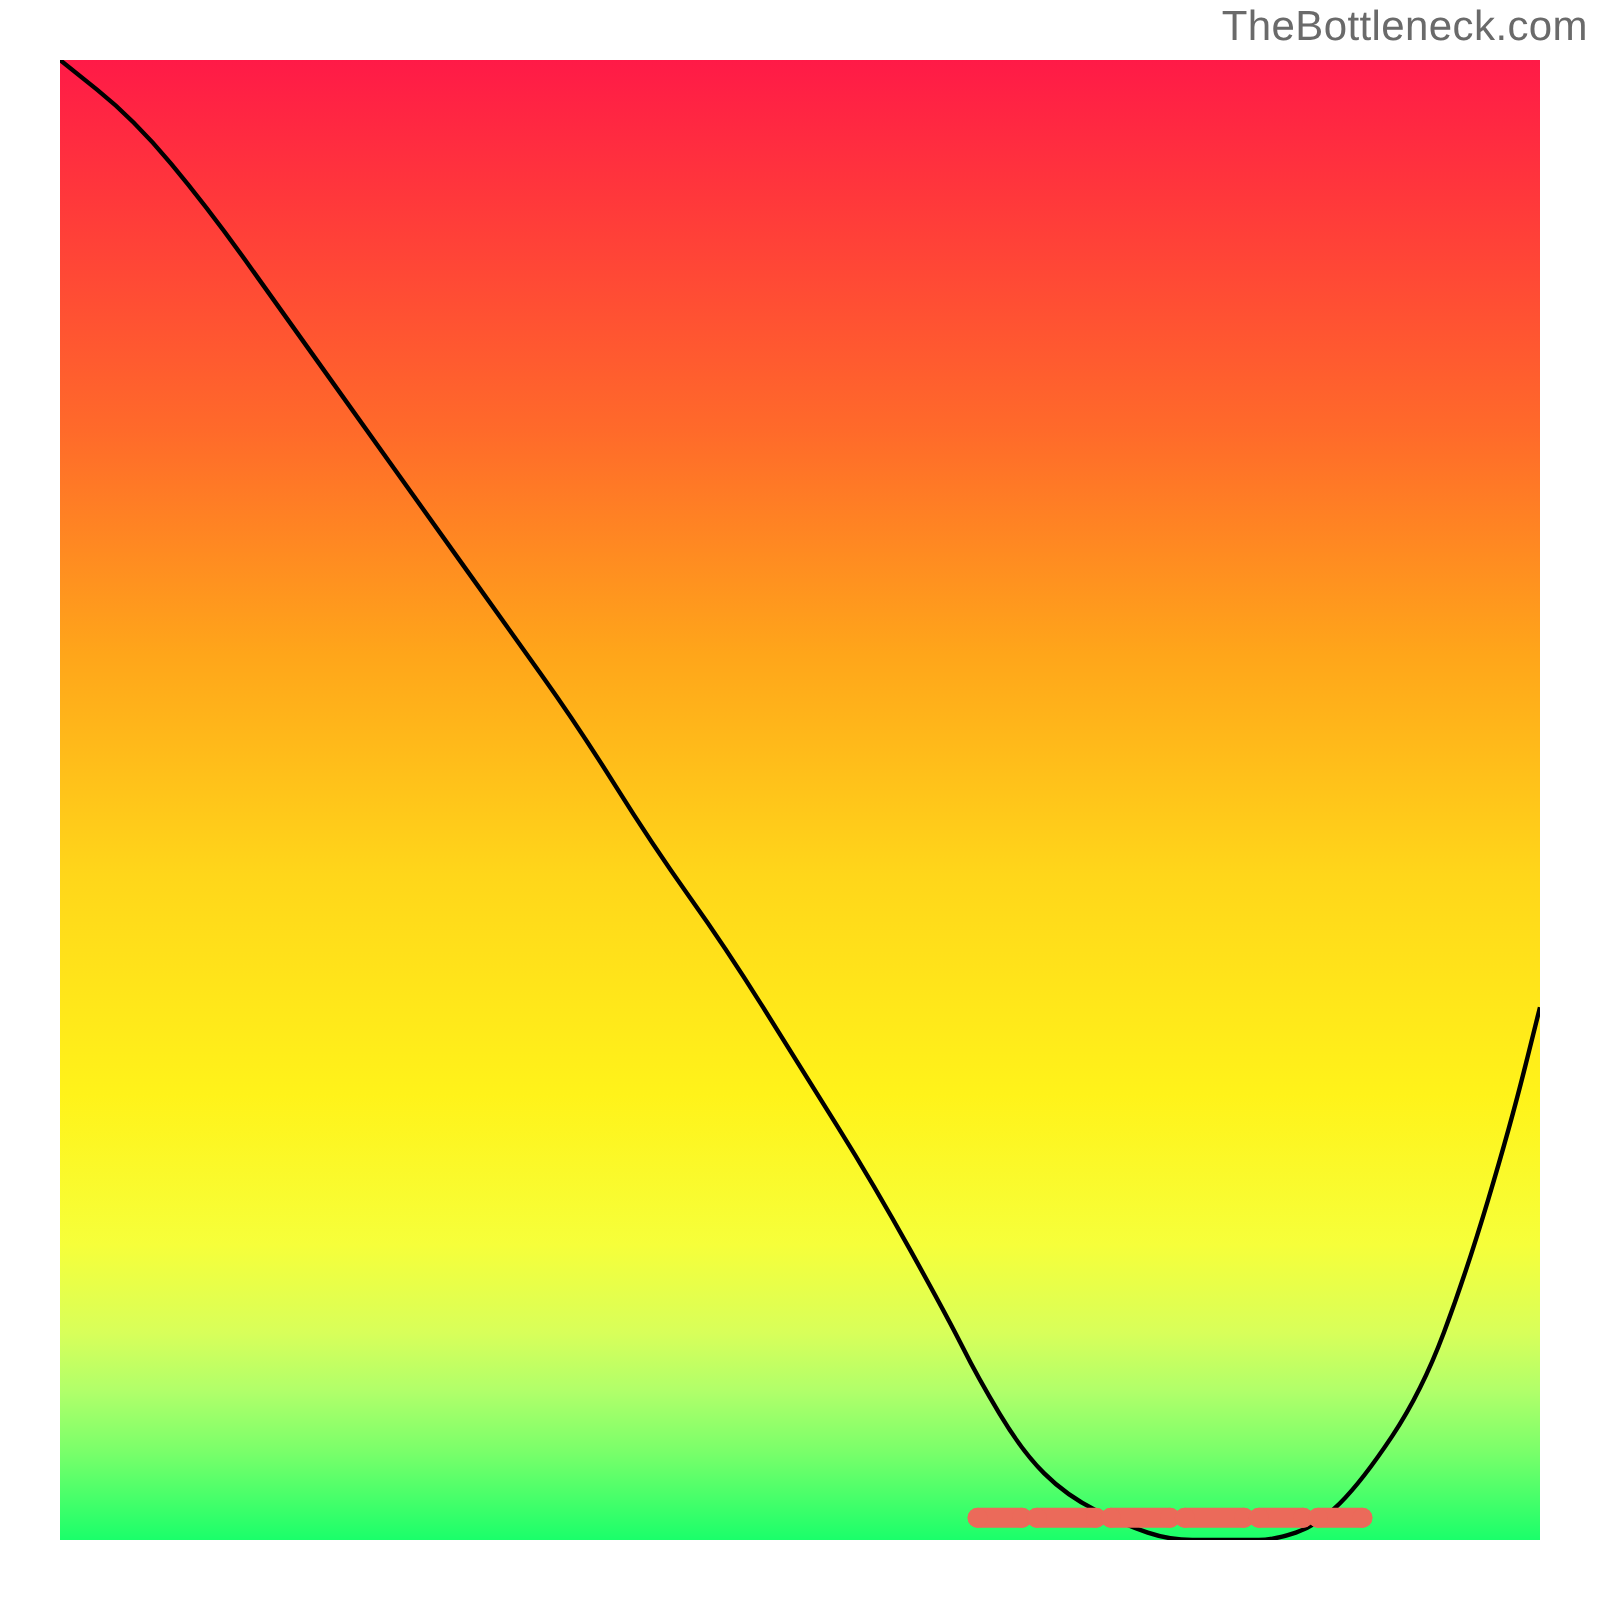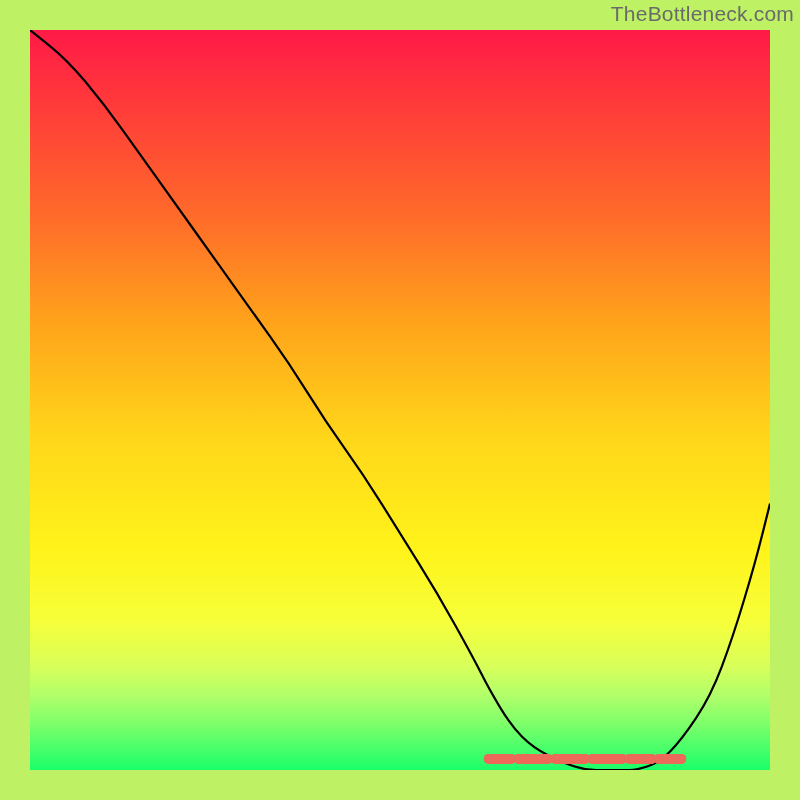--- a/index.html
+++ b/index.html
@@ -7,21 +7,21 @@
     padding: 0;
     width: 800px;
     height: 800px;
     background: #000;
     font-family: Arial, Helvetica, sans-serif;
   }
   .frame {
     position: relative;
     width: 800px;
     height: 800px;
-    background: #bef264;
+    background: #ffffff;
   }
   .watermark {
     position: absolute;
     top: 2px;
     right: 6px;
     color: #6a6a6a;
     font-size: 21px;
     letter-spacing: 0.2px;
     z-index: 50;
   }

